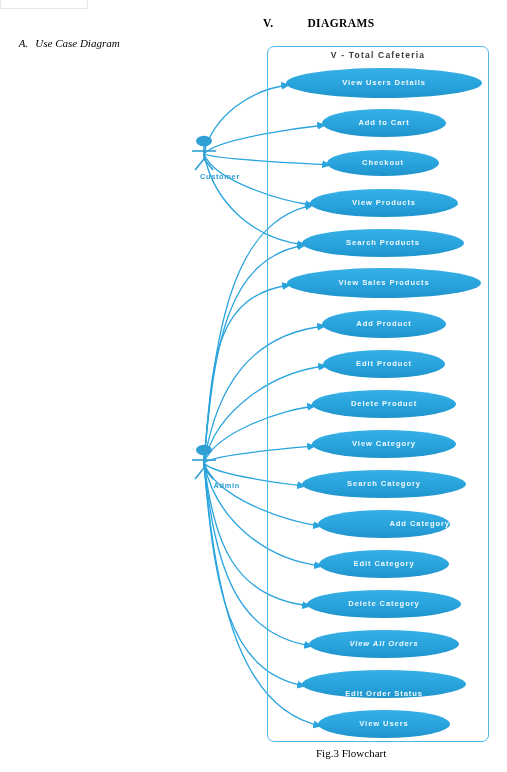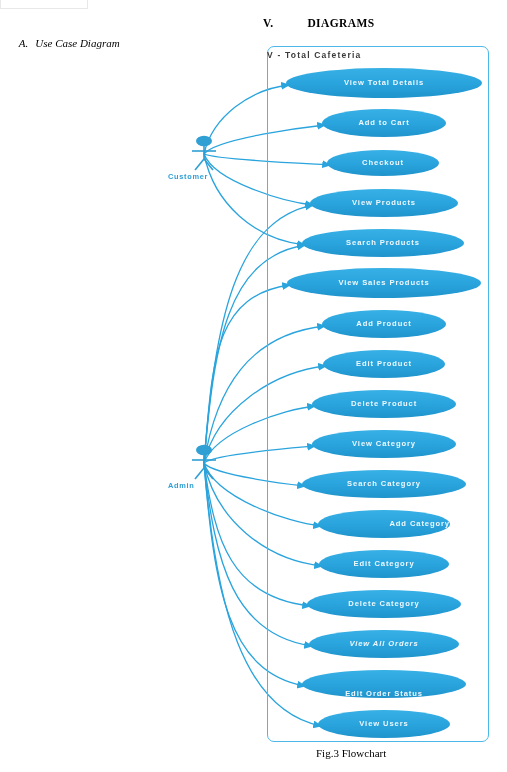--- a/index.html
+++ b/index.html
@@ -92,21 +92,21 @@
     border: 1.4px solid #4cb8e8;
     border-radius: 7px;
     box-sizing: border-box;
     background: transparent;
   }
   .system-boundary-title {
     position: absolute;
     left: 267px;
     top: 50px;
     width: 222px;
-    text-align: left;
+    text-align: center;
     font-family: "Liberation Sans", sans-serif;
     font-weight: bold;
     font-size: 8.5px;
     letter-spacing: 1.2px;
     color: #3b3b3b;
     white-space: nowrap;
   }
 
   
   .usecase {
@@ -134,21 +134,21 @@
   .actor {
     position: absolute;
     width: 44px;
     height: 46px;
   }
   .actor-label {
     position: absolute;
     left: -14px;
     bottom: -1px;
     width: 72px;
-    text-align: left;
+    text-align: right;
     font-family: "Liberation Sans", sans-serif;
     font-size: 7.4px;
     font-weight: bold;
     letter-spacing: .7px;
     color: #2f9fd4;
     white-space: nowrap;
   }
 
   svg.overlay {
     position: absolute;
@@ -204,21 +204,21 @@
         <path d="M204,463 C214.8,563.65 234,635.02 312,646" fill="none" stroke="#2aa4dd" stroke-width="1.3" marker-end="url(#arrow)"></path>
         <path d="M204,463 C214.1,585.65 227,672.62 305,686" fill="none" stroke="#2aa4dd" stroke-width="1.3" marker-end="url(#arrow)"></path>
         <path d="M204,463 C215.7,607.65 243,710.22 321,726" fill="none" stroke="#2aa4dd" stroke-width="1.3" marker-end="url(#arrow)"></path>
       </svg>
 
     <div class="system-boundary"></div>
     <div class="system-boundary-title">V - Total Cafeteria</div>
 
     <div id="usecase-layer">
         <div class="usecase" style="left: 286px; top: 68px; width: 196px; height: 30px;">
-          <span class="usecase-label">View Total Details</span>
+          <span class="usecase-label">View Users Details</span>
         </div>
         <div class="usecase" style="left: 322px; top: 109px; width: 124px; height: 28px;">
           <span class="usecase-label">Add to Cart</span>
         </div>
         <div class="usecase" style="left: 327px; top: 150px; width: 112px; height: 26px;">
           <span class="usecase-label">Checkout</span>
         </div>
         <div class="usecase" style="left: 310px; top: 189px; width: 148px; height: 28px;">
           <span class="usecase-label">View Products</span>
         </div>

